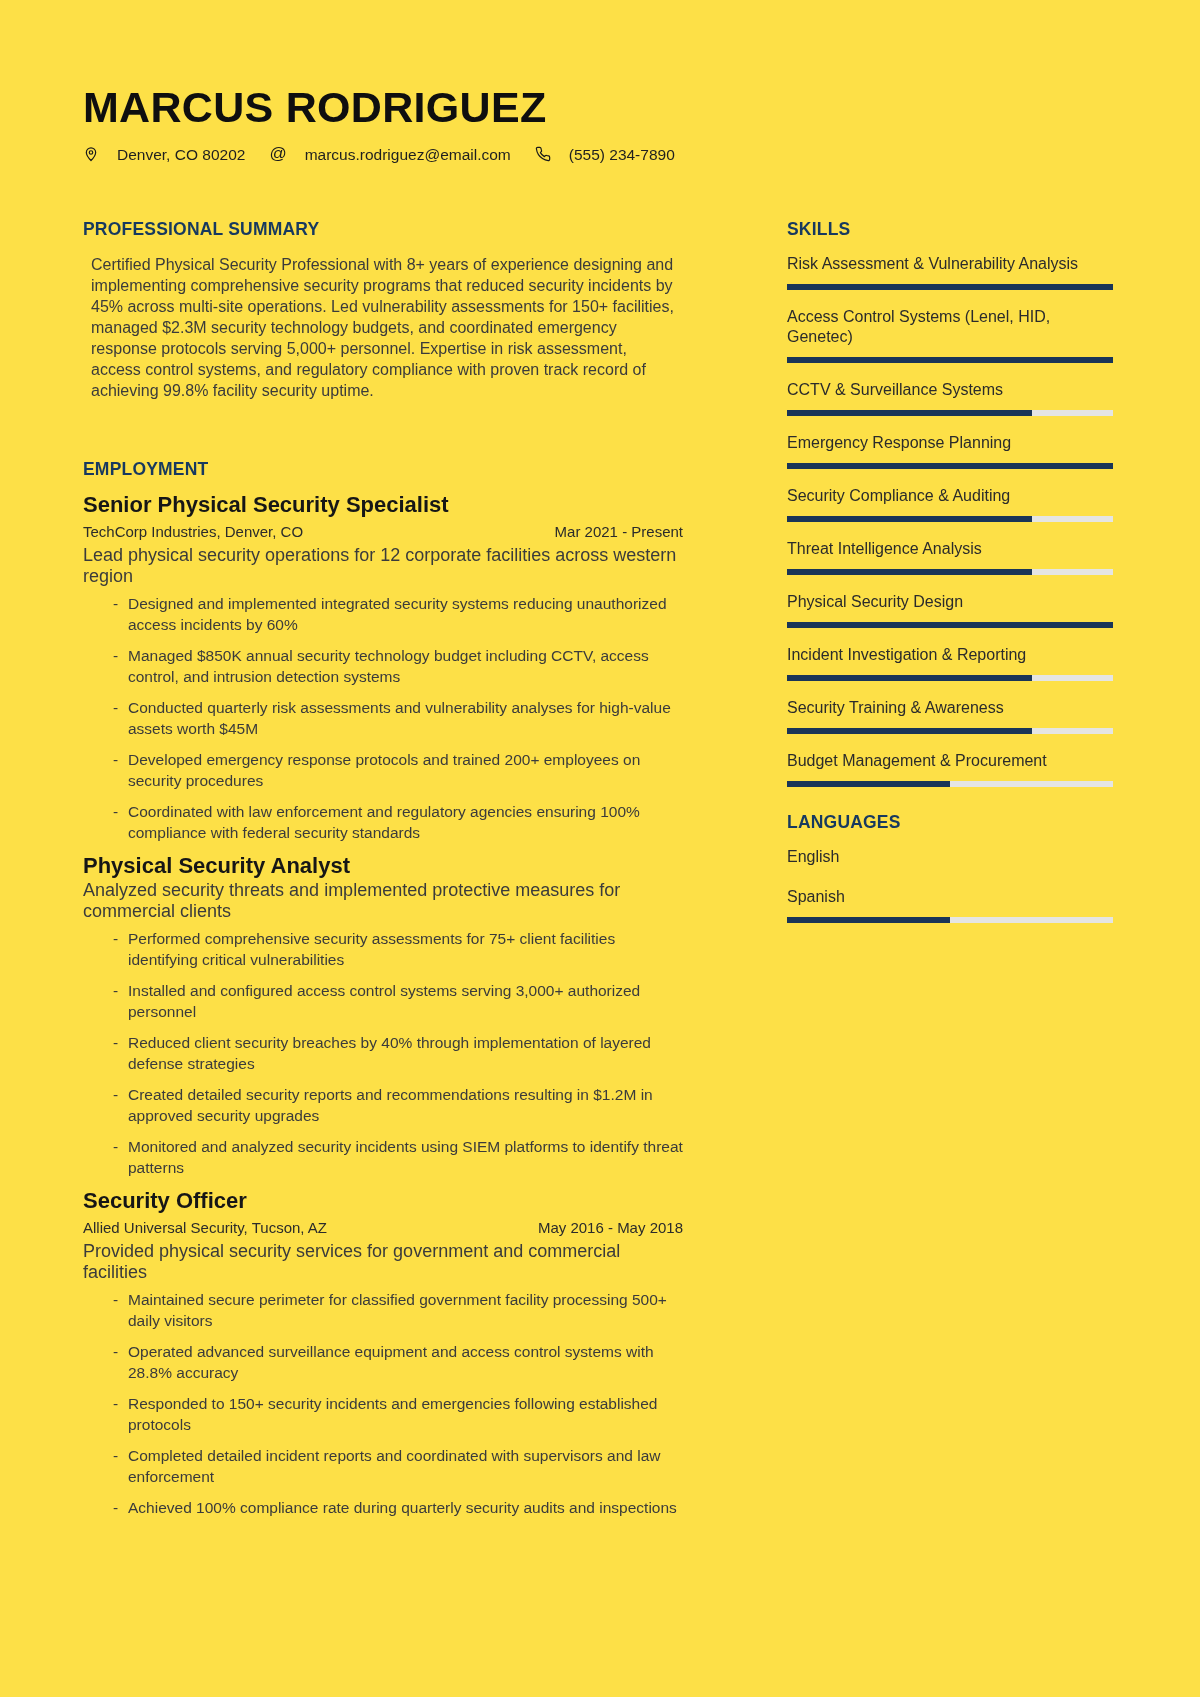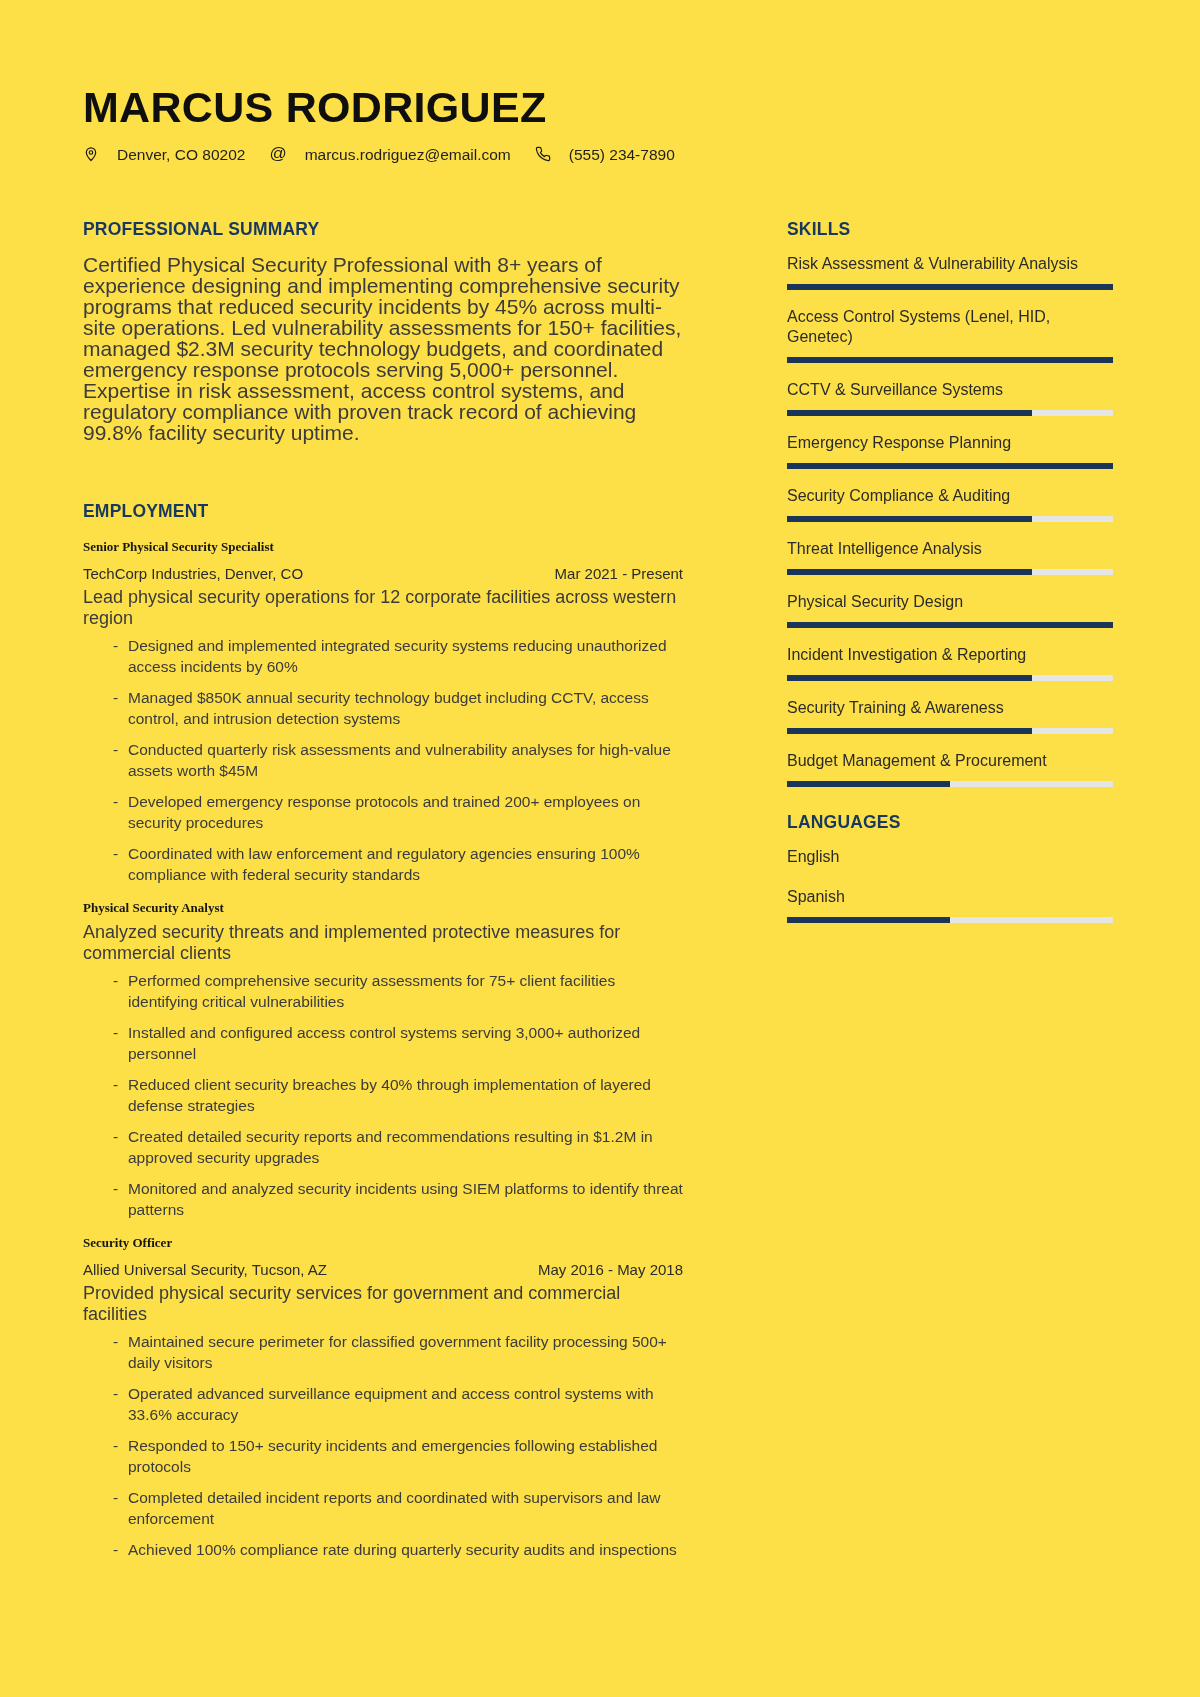--- a/index.html
+++ b/index.html
@@ -48,34 +48,33 @@
   h2.section-heading {
     margin: 0 0 14px 0;
     font-size: 17.5px;
     line-height: 21px;
     font-weight: 700;
     letter-spacing: 0.2px;
     color: var(--accent, #17395f);
   }
   
   .summary-text {
-    margin: 0;
-    font-size: 21px;
+    margin: 8px;
+    font-size: 16px;
     line-height: 21px;
     color: #3b3b3b;
   }
   
   .employment-section { margin-top: 58px; }
   .job + .job { margin-top: 12px; }
   .job-head {
-    font-size: 13px;
+    font-size: 22px;
     line-height: 22px;
     font-weight: 700;
     color: #161616;
-    font-family: Liberation Serif, serif;
   }
   .job-meta {
     display: flex;
     justify-content: space-between;
     margin-top: 5px;
     font-size: 15px;
     line-height: 21px;
     color: #2b2b2b;
   }
   .job-summary {
@@ -226,21 +225,21 @@
                 <span class="">May 2016 - May 2018</span>
               </div>
               <div class="job-summary">Provided physical security services for government and commercial facilities</div>
               <ul class="bullets">
                 <li class="">
                   <span class="dash">-</span>
                   <span class="">Maintained secure perimeter for classified government facility processing 500+ daily visitors</span>
                 </li>
                 <li class="">
                   <span class="dash">-</span>
-                  <span class="">Operated advanced surveillance equipment and access control systems with 33.6% accuracy</span>
+                  <span class="">Operated advanced surveillance equipment and access control systems with 28.8% accuracy</span>
                 </li>
                 <li class="">
                   <span class="dash">-</span>
                   <span class="">Responded to 150+ security incidents and emergencies following established protocols</span>
                 </li>
                 <li class="">
                   <span class="dash">-</span>
                   <span class="">Completed detailed incident reports and coordinated with supervisors and law enforcement</span>
                 </li>
                 <li class="">

